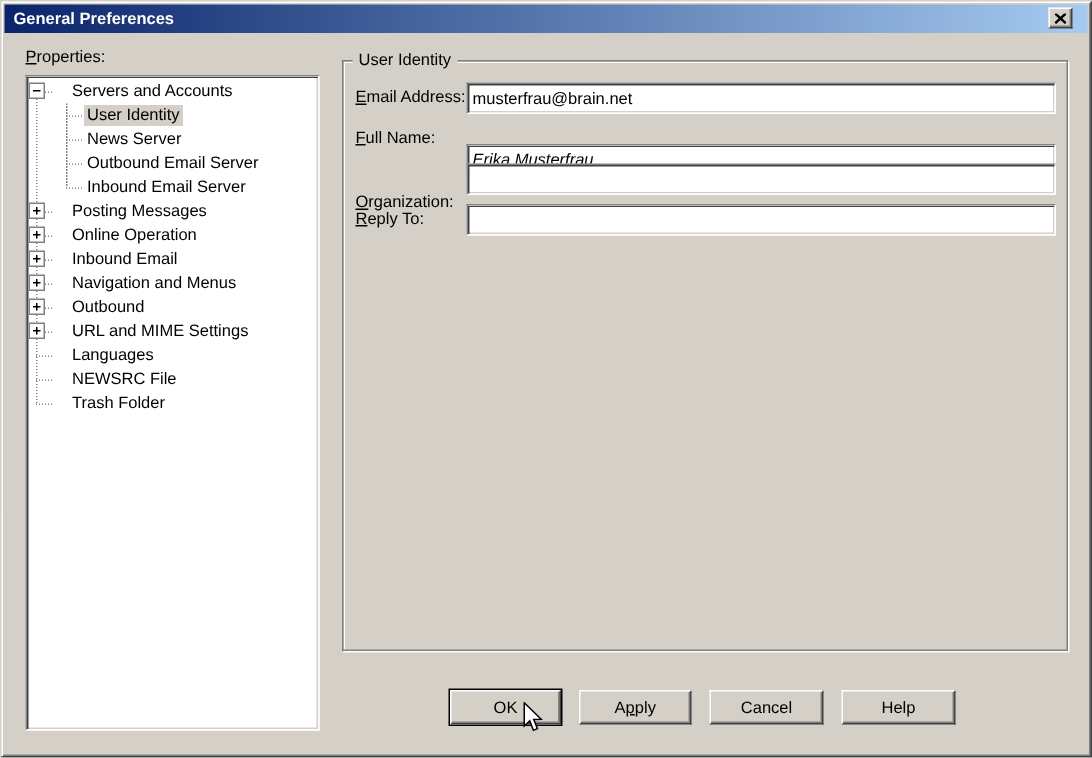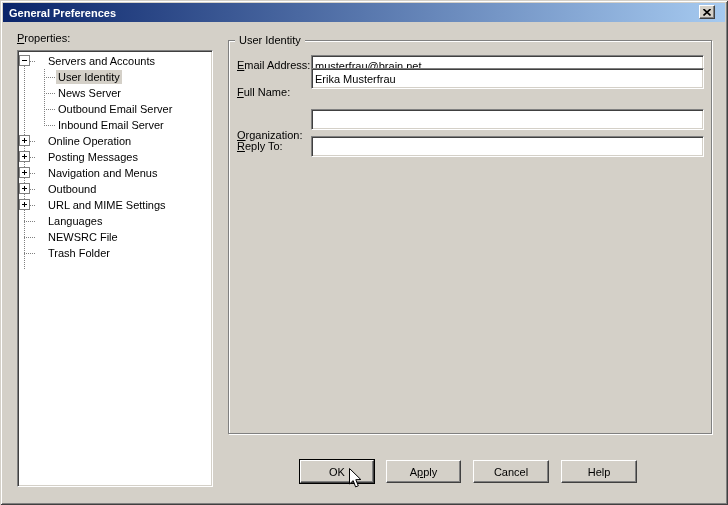--- a/index.html
+++ b/index.html
@@ -115,25 +115,29 @@
         <div class="tree-row"><span class="expand-box">
             <i class="h"></i>
           </span><span class="dots-h" style="left: 12px; top: 8px; width: 5px;"></span><span class="lbl">Servers and Accounts</span></div>
         <div class="tree-row child selected"><span class="dots-h" style="left: 26px; top: 8px; width: 11px;"></span><span class="lbl">User Identity</span></div>
         <div class="tree-row child"><span class="dots-h" style="left: 26px; top: 8px; width: 11px;"></span><span class="lbl">News Server</span></div>
         <div class="tree-row child"><span class="dots-h" style="left: 26px; top: 8px; width: 11px;"></span><span class="lbl">Outbound Email Server</span></div>
         <div class="tree-row child"><span class="dots-h" style="left: 26px; top: 8px; width: 11px;"></span><span class="lbl">Inbound Email Server</span></div>
         <div class="tree-row"><span class="expand-box">
             <i class="h"></i>
             <i class="v"></i>
+          </span><span class="dots-h" style="left: 12px; top: 8px; width: 5px;"></span><span class="lbl">Posting Messages</span></div>
+        <div class="tree-row"><span class="expand-box">
+            <i class="h"></i>
+            <i class="v"></i>
           </span><span class="dots-h" style="left: 12px; top: 8px; width: 5px;"></span><span class="lbl">Online Operation</span></div>
         <div class="tree-row"><span class="expand-box">
             <i class="h"></i>
             <i class="v"></i>
-          </span><span class="dots-h" style="left: 12px; top: 8px; width: 5px;"></span><span class="lbl">Posting Messages</span></div>
+          </span><span class="dots-h" style="left: 12px; top: 8px; width: 5px;"></span><span class="lbl">Inbound Email</span></div>
         <div class="tree-row"><span class="expand-box">
             <i class="h"></i>
             <i class="v"></i>
           </span><span class="dots-h" style="left: 12px; top: 8px; width: 5px;"></span><span class="lbl">Navigation and Menus</span></div>
         <div class="tree-row"><span class="expand-box">
             <i class="h"></i>
             <i class="v"></i>
           </span><span class="dots-h" style="left: 12px; top: 8px; width: 5px;"></span><span class="lbl">Outbound</span></div>
         <div class="tree-row"><span class="expand-box">
             <i class="h"></i>
@@ -144,21 +148,21 @@
         <div class="tree-row"><span class="dots-h" style="left: 6px; top: 8px; width: 11px;"></span><span class="lbl">Trash Folder</span></div>
       </div>
   </div>
 
   <div class="groupbox">
     <span class="gb-title">User Identity</span>
     <div id="fields">
         <div class="field-label" style="top: 14px;"><u>E</u>mail Address:</div>
         <input class="text-input" type="text" value="musterfrau@brain.net" style="top: 14px;">
         <div class="field-label" style="top: 41px;"><u>F</u>ull Name:</div>
-        <input class="text-input" type="text" value="Erika Musterfrau" style="top: 27px;">
+        <input class="text-input" type="text" value="Erika Musterfrau" style="top: 55px; font-style: italic;">
         <div class="field-label" style="top: 84px;"><u>O</u>rganization:</div>
         <input class="text-input" type="text" style="top: 68px;">
         <div class="field-label" style="top: 95px;"><u>R</u>eply To:</div>
         <input class="text-input" type="text" style="top: 95px;">
       </div>
   </div>
 
   <div id="buttons">
       <div class="default-wrap" style="left: 299px; width: 76px; height: 25px;">
         <button class="btn">OK</button>

